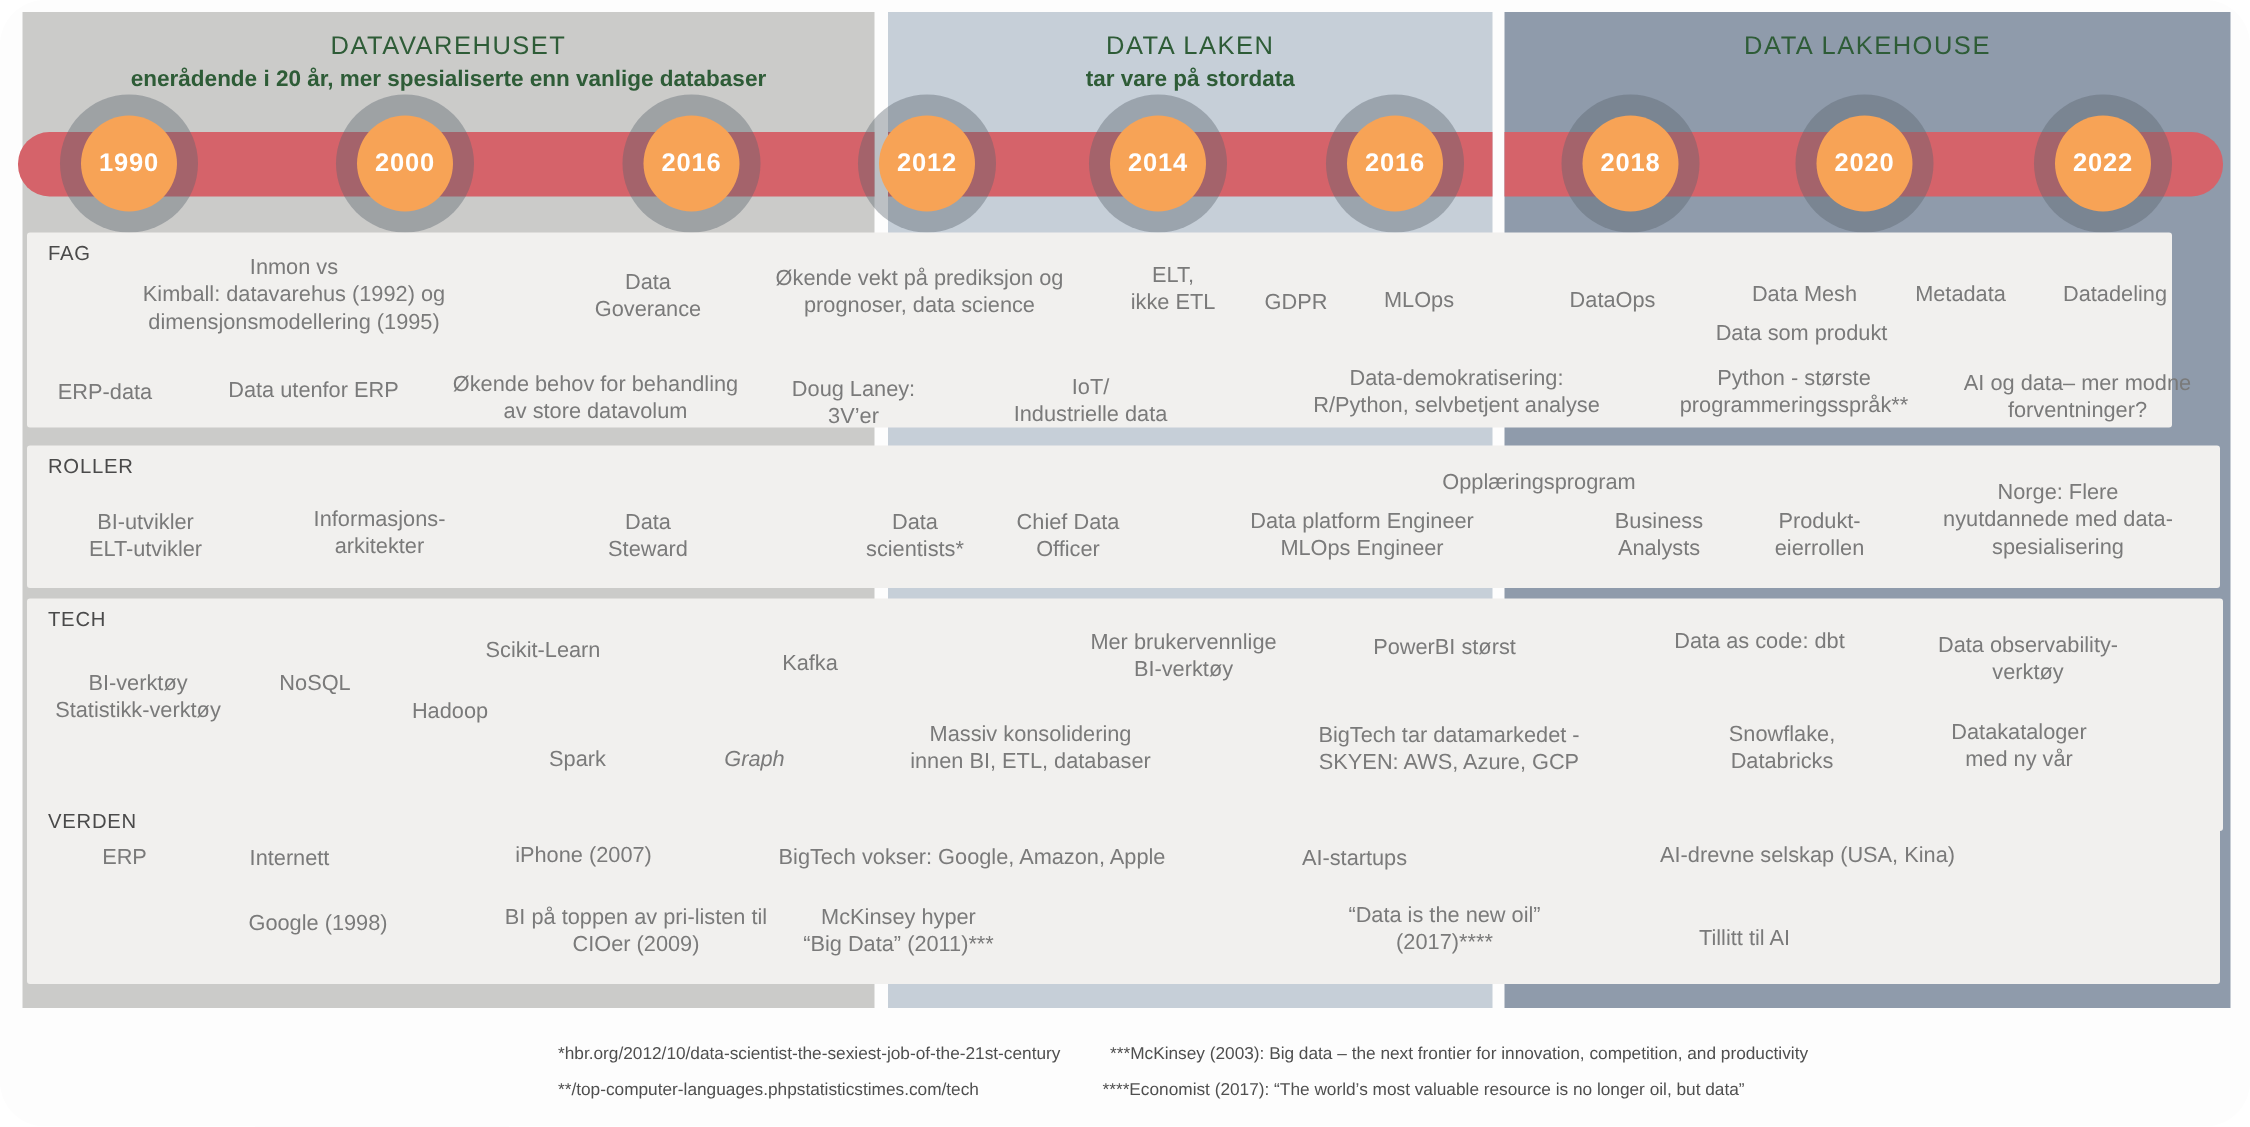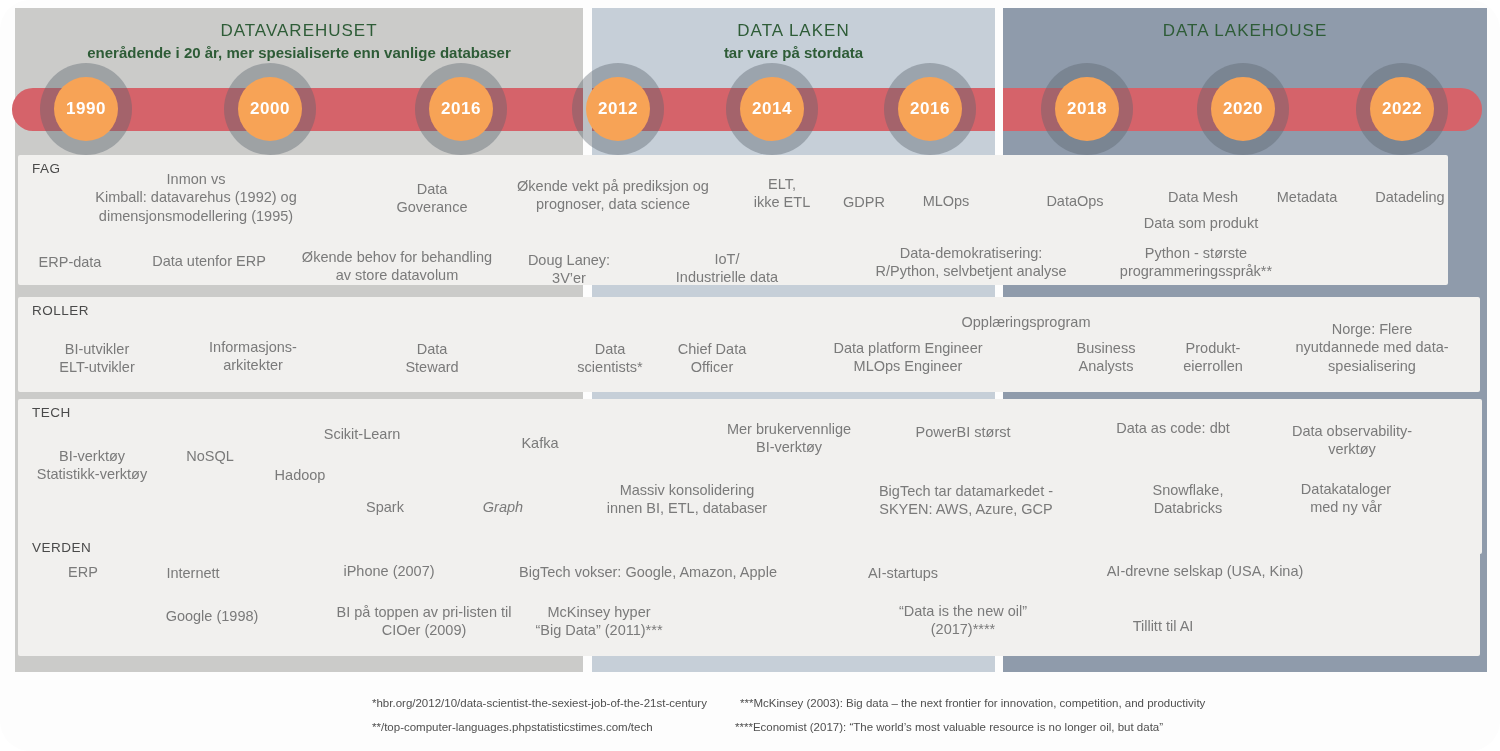--- a/index.html
+++ b/index.html
@@ -104,20 +104,22 @@
       <div class="slide-item" style="left: 379px; top: 111px;">Økende behov for behandling
 av store datavolum</div>
       <div class="slide-item" style="left: 551px; top: 114px;">Doug Laney:
 3V’er</div>
       <div class="slide-item" style="left: 709px; top: 113px;">IoT/
 Industrielle data</div>
       <div class="slide-item" style="left: 953px; top: 107px;">Data-demokratisering:
 R/Python, selvbetjent analyse</div>
       <div class="slide-item" style="left: 1178px; top: 107px;">Python - største
 programmeringsspråk**</div>
+      <div class="slide-item" style="left: 1367px; top: 110px;">AI og data– mer modne
+forventninger?</div>
     </div>
     <div class="row-card" style="top: 297px; height: 95px; width: 1462px;">
       <div class="row-label">ROLLER</div>
       <div class="slide-item" style="left: 79px; top: 61px;">BI-utvikler
 ELT-utvikler</div>
       <div class="slide-item" style="left: 235px; top: 59px;">Informasjons-
 arkitekter</div>
       <div class="slide-item" style="left: 414px; top: 61px;">Data
 Steward</div>
       <div class="slide-item" style="left: 592px; top: 61px;">Data

